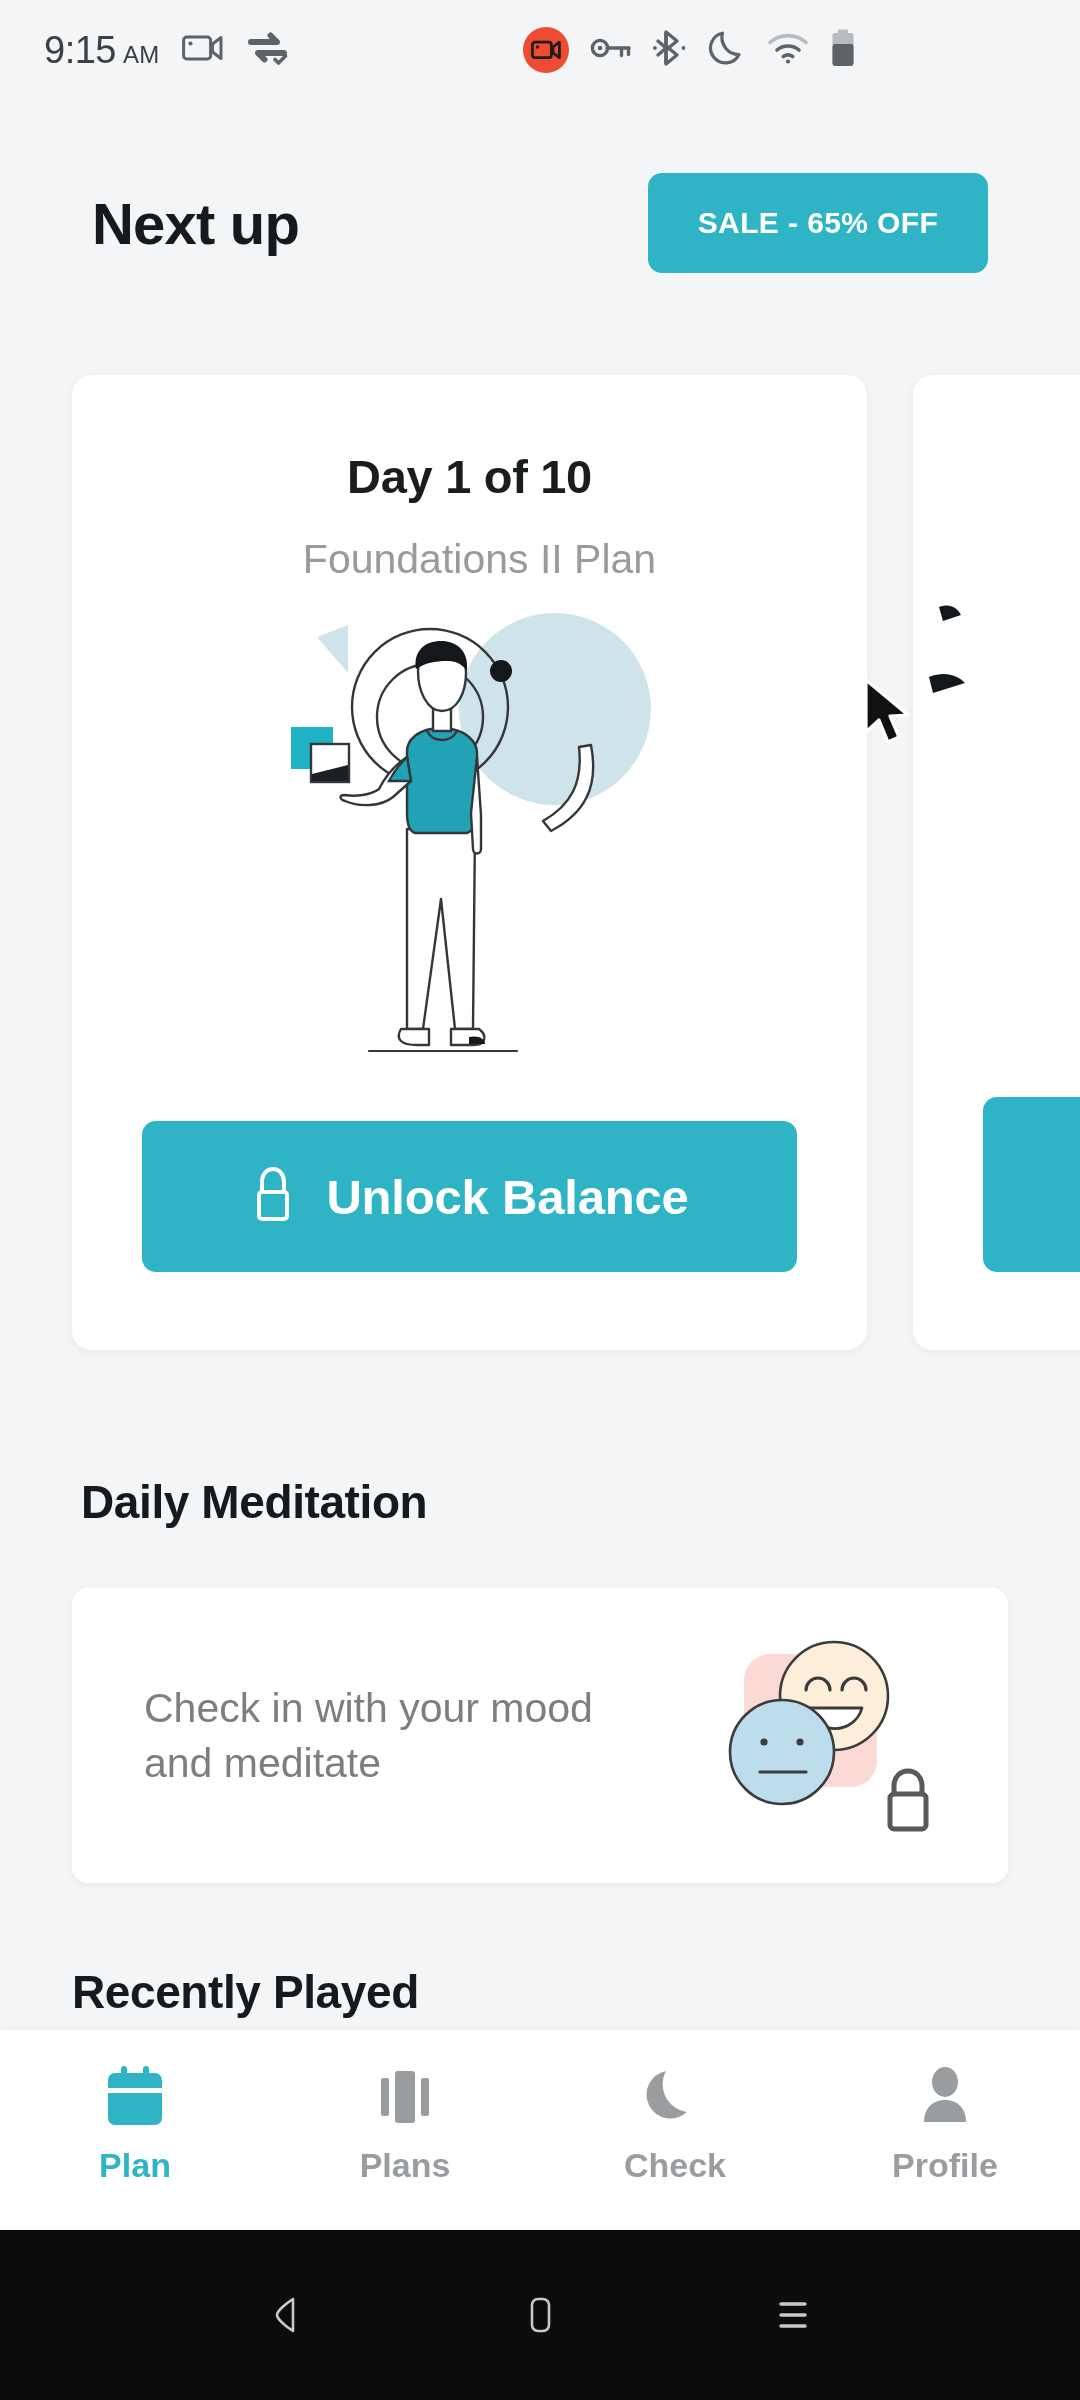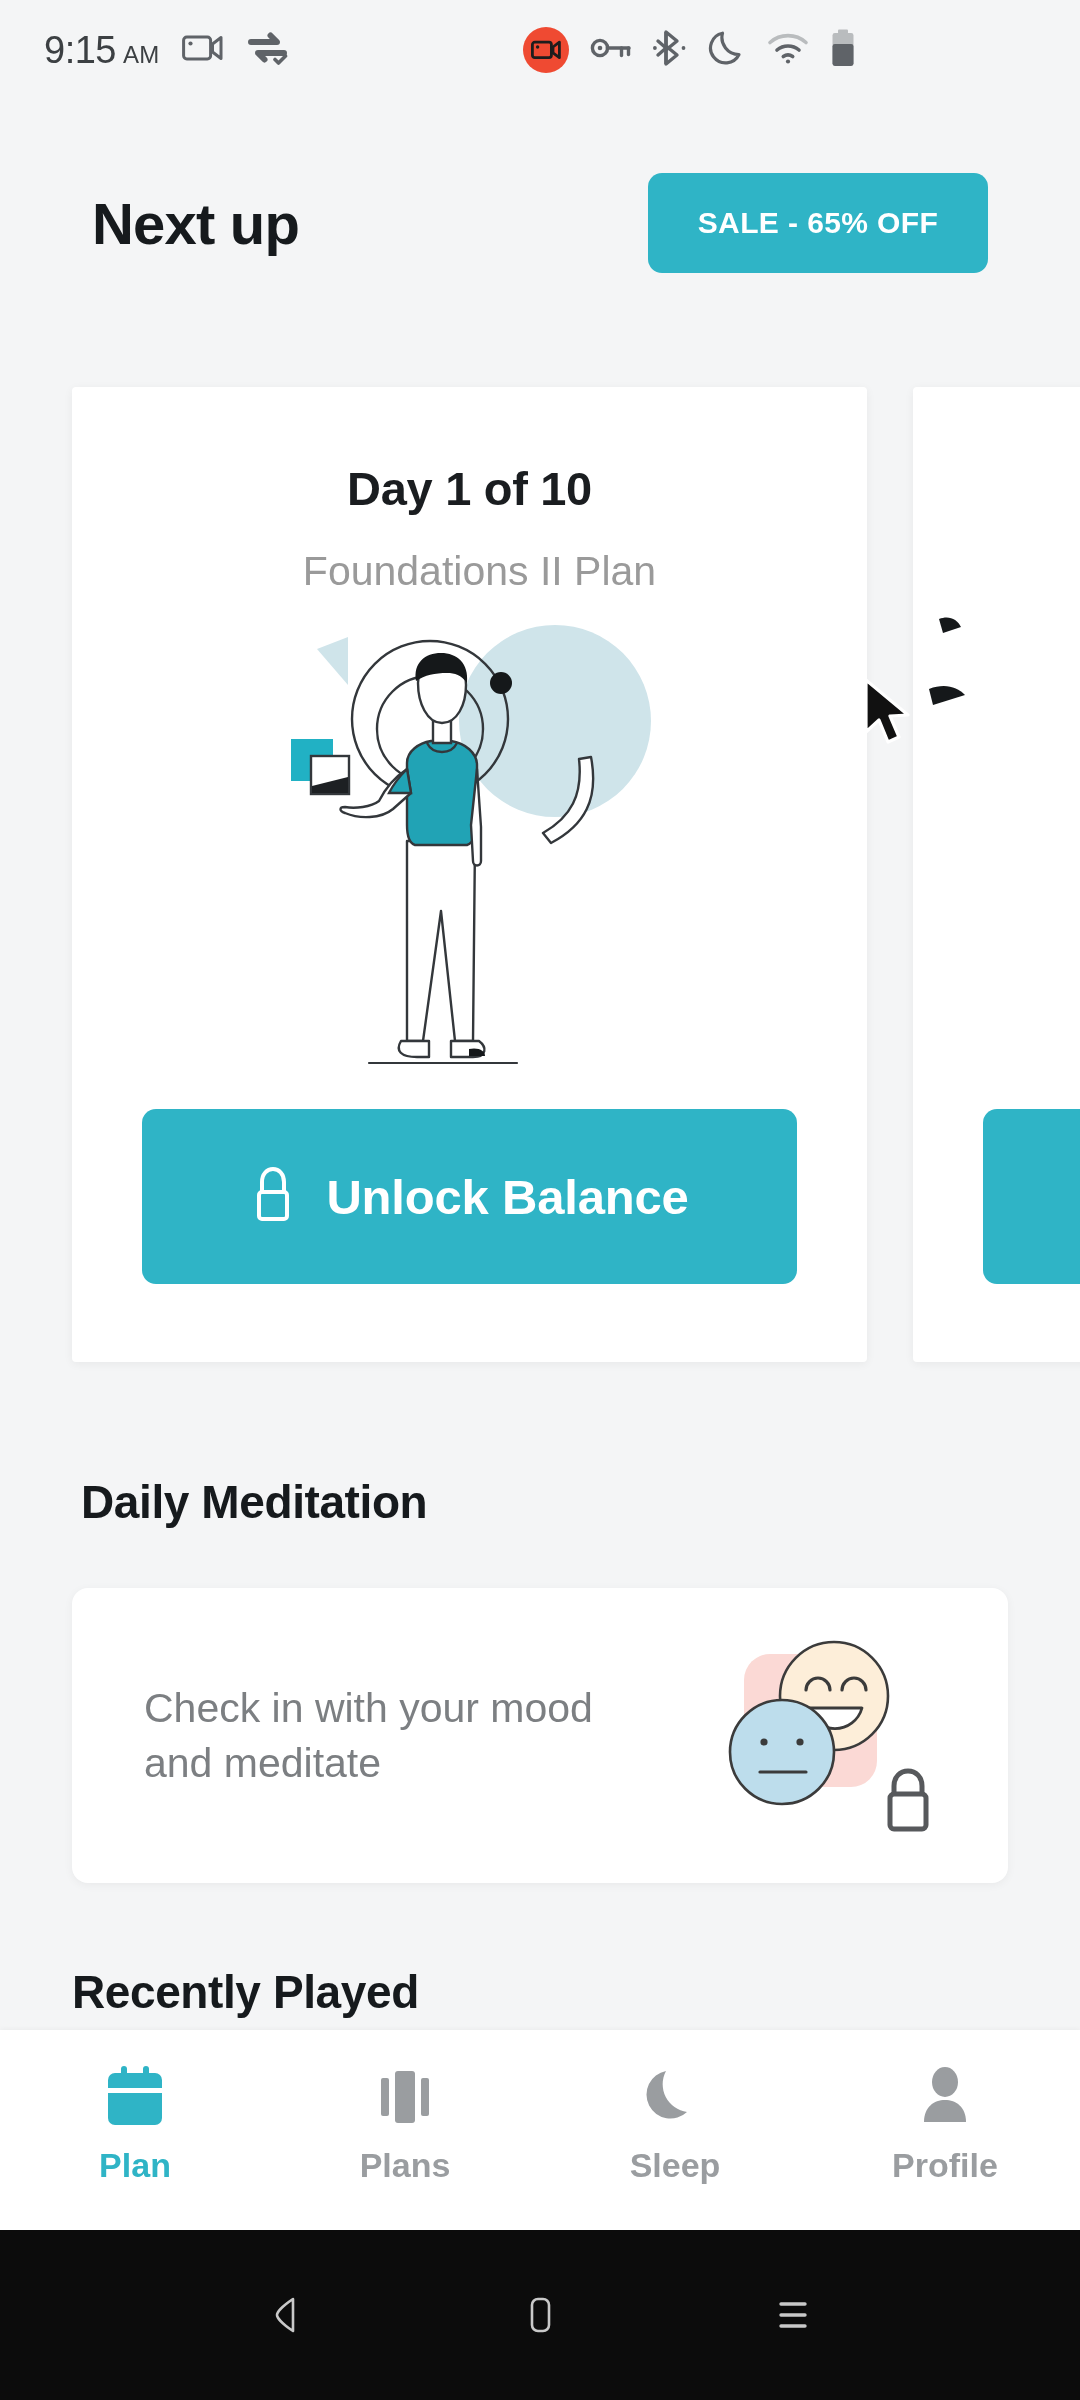--- a/index.html
+++ b/index.html
@@ -41,39 +41,39 @@
     font-family:"Liberation Sans", sans-serif;
     font-size:30px; font-weight:700; letter-spacing:0.4px;
     display:flex; align-items:center; justify-content:center; cursor:pointer;
   }
 
   
   .carousel{
     position:absolute; top:375px; left:0; width:1080px; height:975px;
   }
   .plan-card{
-    position:absolute; top:12px; background:#ffffff; border-radius:4px;
+    position:absolute; top:0; background:#ffffff; border-radius:20px;
     box-shadow:0 2px 10px rgba(0,0,0,0.055);
   }
   .card-primary{ left:72px; width:795px; height:975px; }
   .card-next{ left:913px; width:795px; height:975px; }
 
   .card-title{
     text-align:center; font-size:47px; font-weight:700;
     color:#1a1d20; margin-top:74px; letter-spacing:-0.3px;
   }
   .card-sub{
     text-align:center; font-size:41px; font-weight:400;
     color:#9a9a9a; margin-top:32px;padding-left:20px;
   }
   .card-illo{
     margin-top:16px; display:flex; justify-content:center;
   }
   .unlock-btn{
-    position:absolute; left:70px; bottom:78px; width:655px; height:175px;
+    position:absolute; left:70px; bottom:78px; width:655px; height:151px;
     background:#2fb4c6; border:none; border-radius:14px;
     display:flex; align-items:center; justify-content:center; gap:30px;
     cursor:pointer; font-family:"Liberation Sans", sans-serif;
   }
   .unlock-label{ color:#ffffff; font-size:49px; font-weight:700; letter-spacing:-0.2px; }
   .next-btn-peek{
     position:absolute; left:70px; bottom:78px; width:655px; height:175px;
     background:#2fb4c6; border-radius:14px;
   }
 
@@ -342,21 +342,21 @@
     </div>
     <div class="tab-label">Plans</div>
   </div>
 
   <div class="tab">
     <div class="tab-icon">
       <svg width="62" height="66" viewBox="0 0 62 66">
         <path d="M43 48 A24 24 0 1 1 22 7 A28 28 0 0 0 43 48 Z" fill="#9a9da0"></path>
       </svg>
     </div>
-    <div class="tab-label">Sleep</div>
+    <div class="tab-label">Check</div>
   </div>
 
 
   <div class="tab">
     <div class="tab-icon">
       <svg width="62" height="66" viewBox="0 0 62 66">
         <ellipse cx="31" cy="18" rx="13" ry="15" fill="#9a9da0"></ellipse>
         <path d="M10 58 C10 43 20 36 31 36 C42 36 52 43 52 58 Z" fill="#9a9da0"></path>
       </svg>
     </div>

